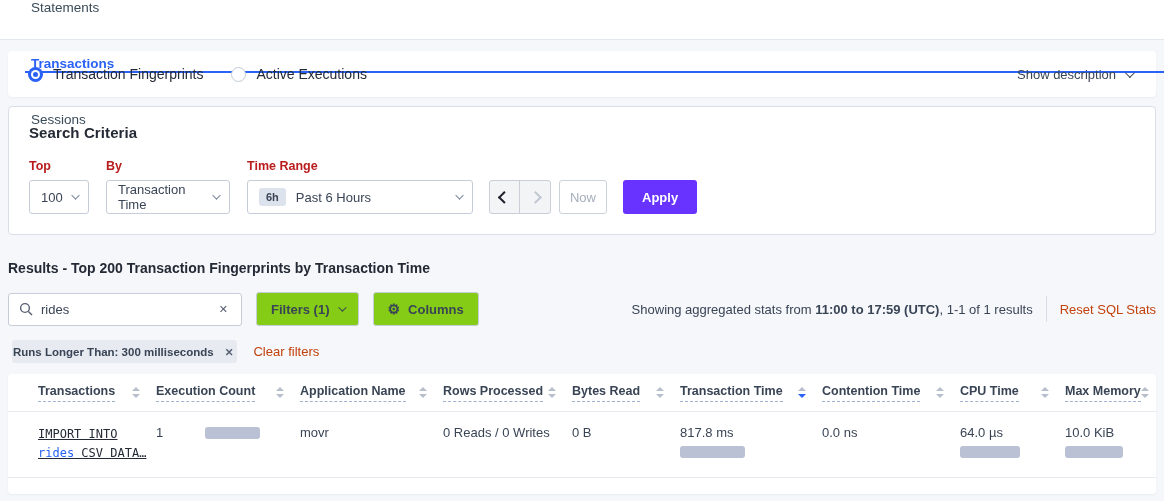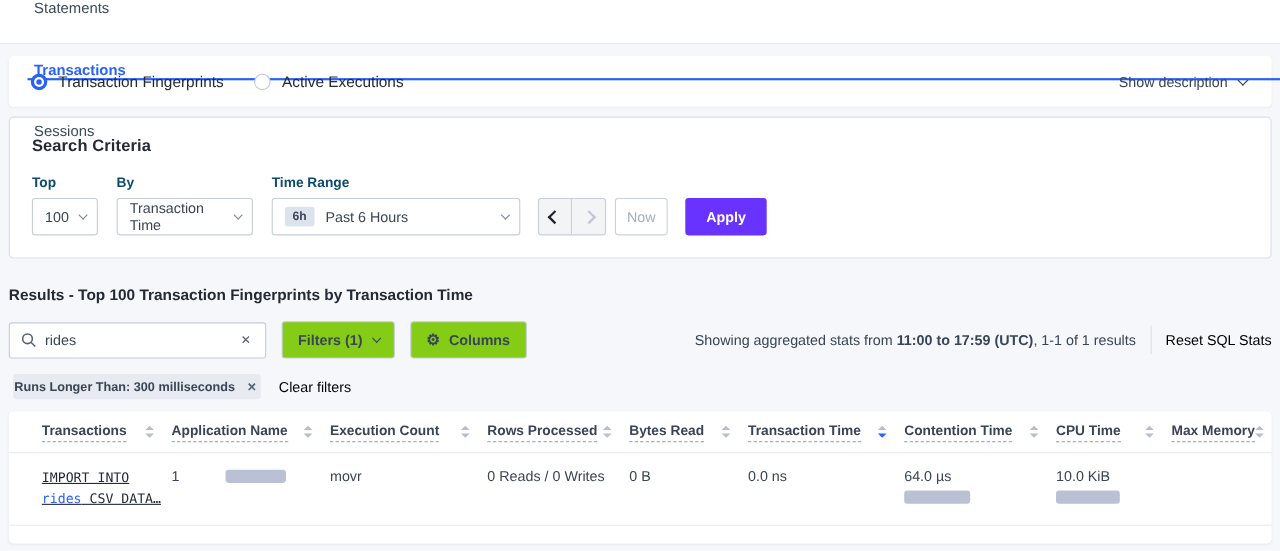--- a/index.html
+++ b/index.html
@@ -36,21 +36,21 @@
     display:flex; align-items:center; justify-content:center; }
   .radio.on .dot { width:5px; height:5px; border-radius:50%; background:#2a62f5; }
   .show-desc { margin-left:auto; display:flex; align-items:center; gap:9px; cursor:pointer; color:#394455; }
   .chev { display:inline-block; border:solid #394455; border-width:0 1.8px 1.8px 0; padding:3px; }
   .chev.down { transform:rotate(45deg) translateY(-2px); }
   
   .criteria { margin-top:9px; border:1px solid #d9dee8; padding:17px 20px 20px; }
   .criteria h2 { font-size:15px; color:#242a35; letter-spacing:.1px; }
   .controls { display:flex; align-items:flex-end; margin-top:18px; }
   .fgroup { display:flex; flex-direction:column; }
-  .fgroup .flabel { font-weight:bold; font-size:12.5px; color:#0c4a6e; margin-bottom:7px; }
+  .fgroup .flabel { font-weight:bold; font-size:12.5px; color:#b91c1c; margin-bottom:7px; }
   .select {
     height:34px; border:1px solid #c6cdd9; border-radius:3px; background:#fff;
     display:flex; align-items:center; padding:0 11px; cursor:pointer; color:#394455;
   }
   .select .chev { border-color:#7a8499; border-width:0 1.5px 1.5px 0; padding:2.6px; margin-left:auto; }
   .sel-top { width:60px; margin-right:17px; }
   .sel-by { width:124px; margin-right:17px; }
   .sel-time { width:226px; margin-right:16px; }
   .badge-6h { background:#dde3ed; border-radius:3px; font-weight:bold; font-size:11px;
     padding:3px 7px; margin-right:10px; color:#394455; }
@@ -72,21 +72,21 @@
   .searchbox input { border:none; outline:none; flex:1; font-size:13px; color:#394455;
     font-family:inherit; margin-left:8px; min-width:0; background:transparent; }
   .xbtn { color:#565f70; font-size:11px; cursor:pointer; padding:2px 3px; }
   .btn-ghost { height:34px; border:1px solid #c6cdd9; border-radius:3px; background:#84cc16;
     display:flex; align-items:center; gap:8px; padding:0 14px; font-weight:bold; font-size:13px;
     color:#394455; cursor:pointer; margin-right:14px; font-family:inherit; }
   .btn-ghost .chev { border-width:0 1.7px 1.7px 0; padding:2.5px; }
   .gear { font-size:14px; line-height:1; color:#394455; }
   .stats { margin-left:auto; color:#394455; font-size:13px; white-space:nowrap; }
   .vdiv { width:1px; height:26px; background:#d9dee6; margin:0 13px; }
-  .link { color:#000000; font-size:13px; cursor:pointer; text-decoration:none; white-space:nowrap; }
+  .link { color:#c2410c; font-size:13px; cursor:pointer; text-decoration:none; white-space:nowrap; }
   .pill-row { margin:14px 8px 0 12px; display:flex; align-items:center; gap:16px; }
   .pill { background:#e7eaf1; border-radius:3px; height:23px; display:flex; align-items:center;
     padding:0 1px; font-size:11.5px; font-weight:bold; color:#394455; }
   .pill .xbtn { margin-left:8px; font-weight:bold; font-size:10.5px; }
   .link.bold { font-weight:normal;text-align:center; }
   
   .table-card { margin-top:11px; padding-bottom:16px; box-shadow:0 1px 2px rgba(40,50,80,.05); }
   .tgrid { display:grid; grid-template-columns:118px 144px 143px 129px 108px 142px 138px 105px 1fr;
     padding:0 20px 0 30px; }
   .thead { height:38px; align-items:center; border-bottom:1px solid #e7ebf0; }
@@ -170,21 +170,21 @@
         </button>
       <button class="pg">
           <i class="chev right"></i>
         </button>
     </div>
     <button class="btn-now">Now</button>
     <button class="btn-apply">Apply</button>
   </div>
 </section>
 
-<div class="results-head">Results - Top 100 Transaction Fingerprints by Transaction Time</div>
+<div class="results-head">Results - Top 200 Transaction Fingerprints by Transaction Time</div>
 
 <div class="toolbar">
   <div class="searchbox">
     <svg class="magnifier" width="14" height="14" viewBox="0 0 14 14">
       <circle cx="6" cy="6" r="4.4" fill="none" stroke="#565f70" stroke-width="1.4"></circle>
       <line x1="9.4" y1="9.4" x2="13" y2="13" stroke="#565f70" stroke-width="1.4"></line>
     </svg>
     <input type="text" value="rides" style="">
     <span class="xbtn">✕</span>
   </div>
@@ -214,28 +214,28 @@
 <section class="card table-card">
   <div class="tgrid thead">
     <div class="th">
         <span class="hl-lbl">Transactions</span>
         <span class="sort">
           <i class="up"></i>
           <i class="dn"></i>
         </span>
       </div>
     <div class="th">
+        <span class="hl-lbl">Execution Count</span>
+        <span class="sort">
+          <i class="up"></i>
+          <i class="dn"></i>
+        </span>
+      </div>
+    <div class="th">
         <span class="hl-lbl">Application Name</span>
-        <span class="sort">
-          <i class="up"></i>
-          <i class="dn"></i>
-        </span>
-      </div>
-    <div class="th">
-        <span class="hl-lbl">Execution Count</span>
         <span class="sort">
           <i class="up"></i>
           <i class="dn"></i>
         </span>
       </div>
     <div class="th">
         <span class="hl-lbl">Rows Processed</span>
         <span class="sort">
           <i class="up"></i>
           <i class="dn"></i>
@@ -282,20 +282,24 @@
       <div>IMPORT INTO</div>
       <div><span class="hl">rides</span><span> CSV DATA…</span></div>
     </div>
     <div class="cell flexline">
       <span>1</span>
       <span class="bar bar-exec"></span>
     </div>
     <div class="cell">movr</div>
     <div class="cell">0 Reads / 0 Writes</div>
     <div class="cell">0 B</div>
+    <div class="cell">
+      <div>817.8 ms</div>
+      <div class="bar bar-txn"></div>
+    </div>
     <div class="cell">0.0 ns</div>
     <div class="cell">
       <div>64.0 µs</div>
       <div class="bar bar-cpu"></div>
     </div>
     <div class="cell">
       <div>10.0 KiB</div>
       <div class="bar bar-mem"></div>
     </div>
   </div>

